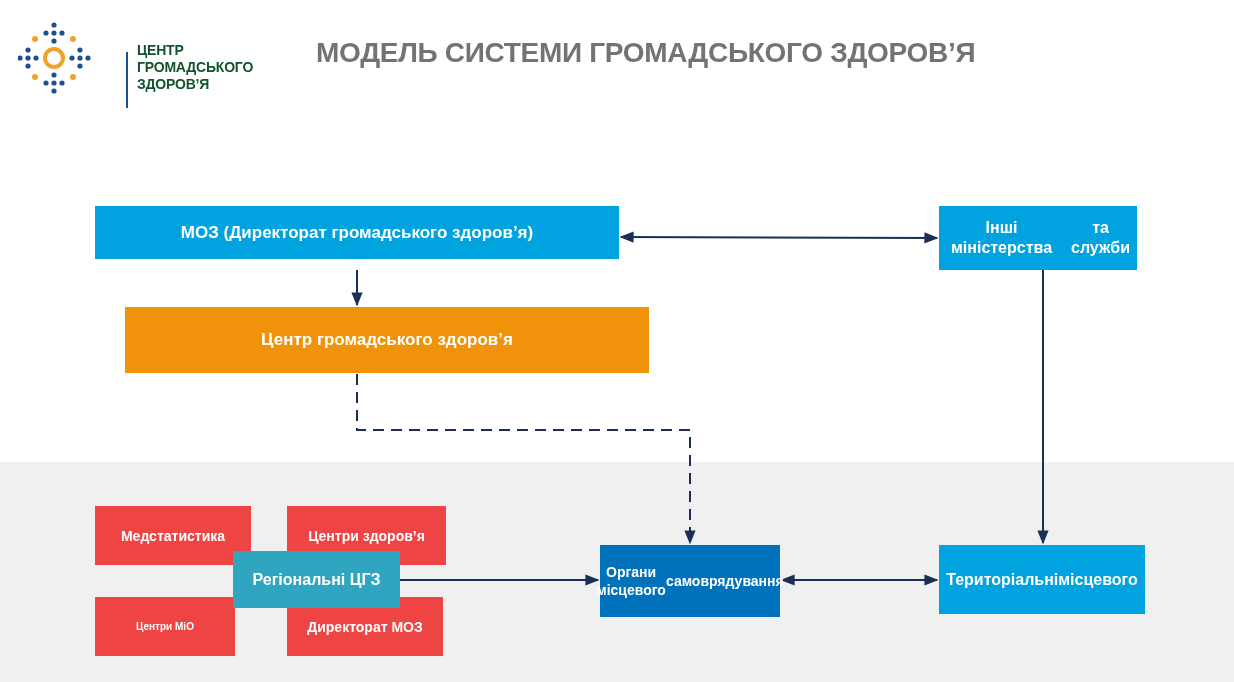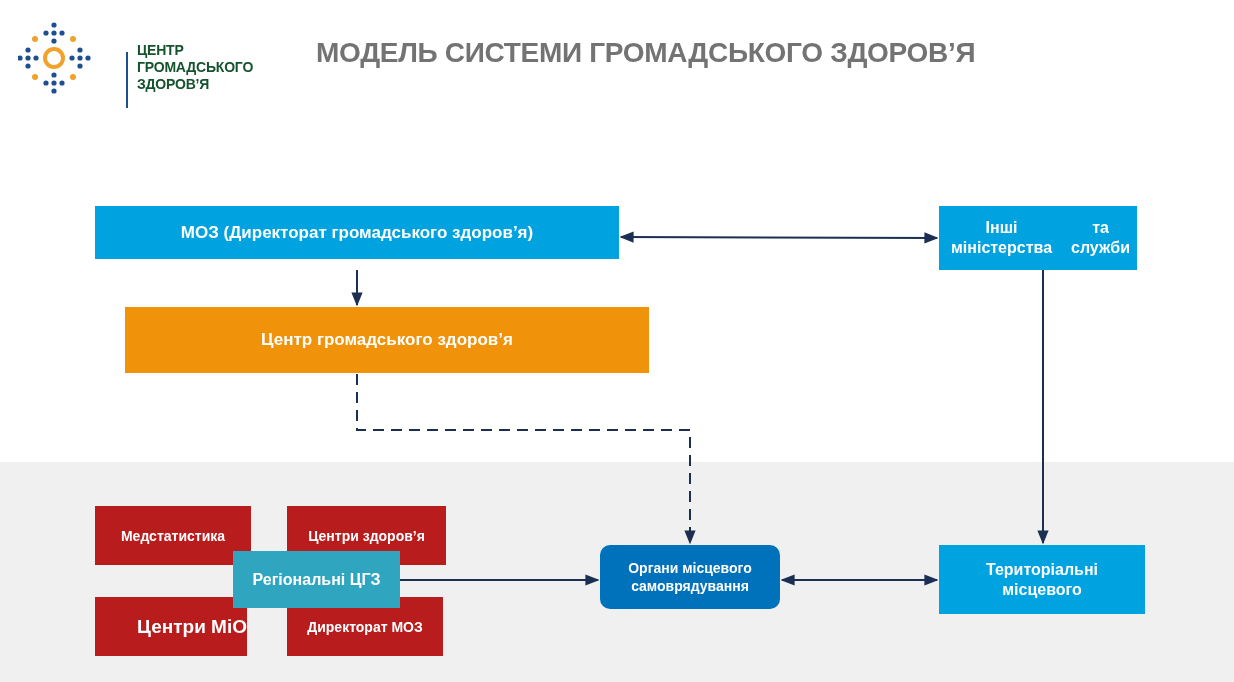--- a/index.html
+++ b/index.html
@@ -27,21 +27,21 @@
     color: #737373; font-weight: bold; font-size: 28px; line-height: 44px;
     white-space: nowrap; letter-spacing: -0.3px;
   }
   .box {
     position: absolute; display: flex; align-items: center; justify-content: center;
     text-align: center; color: #ffffff; font-weight: bold; box-sizing: border-box;
   }
   .box span { display: block; }
   .light { background: #00a3e0; }
   .orange { background: #f0920a; }
-  .dark { background: #b91c1c; }
+  .dark { background: #ef4444; }
   .mid { background: #0072bc; }
   .teal { background: #2fa5bf; }
   svg.connectors { position: absolute; left: 0; top: 0; }
 </style>
 </head>
 <body>
 
 <div class="bottom-band"></div>
 
 <div class="logo">
@@ -112,31 +112,31 @@
   <span>Інші міністерства</span>
   <span>та служби</span>
 </div>
 
 <div class="box dark" style="left:95px;top:506px;width:156px;height:59px;font-size:14px;padding-bottom:0;">
   <span>Медстатистика</span>
 </div>
 <div class="box dark" style="left:287px;top:506px;width:159px;height:59px;font-size:14px;">
   <span>Центри здоров’я</span>
 </div>
-<div class="box dark" style="left:95px;top:597px;width:152px;height:59px;font-size:19px;justify-content:flex-end;">
+<div class="box dark" style="left:95px;top:597px;width:140px;height:59px;font-size:10px;">
   <span>Центри МіО</span>
 </div>
 <div class="box dark" style="left:287px;top:597px;width:156px;height:59px;font-size:14px;">
   <span>Директорат МОЗ</span>
 </div>
 <div class="box teal" style="left:185px;top:551px;width:167px;height:57px;font-size:16px;margin-left:48px;">
   <span>Регіональні ЦГЗ</span>
 </div>
 
-<div class="box mid" style="left:600px;top:545px;width:180px;height:64px;font-size:14px;line-height:18px;flex-direction:column;border-radius:10px;">
+<div class="box mid" style="left:600px;top:545px;width:180px;height:72px;font-size:14px;line-height:18px;flex-direction:row;">
   <span>Органи місцевого</span>
   <span>самоврядування</span>
 </div>
 
-<div class="box light" style="left:939px;top:545px;width:206px;height:69px;font-size:16px;line-height:20px;flex-direction:column;">
+<div class="box light" style="left:939px;top:545px;width:206px;height:69px;font-size:16px;line-height:20px;flex-direction:row;">
   <span>Територіальні</span>
   <span>місцевого</span>
 </div>
 
 </body></html>

